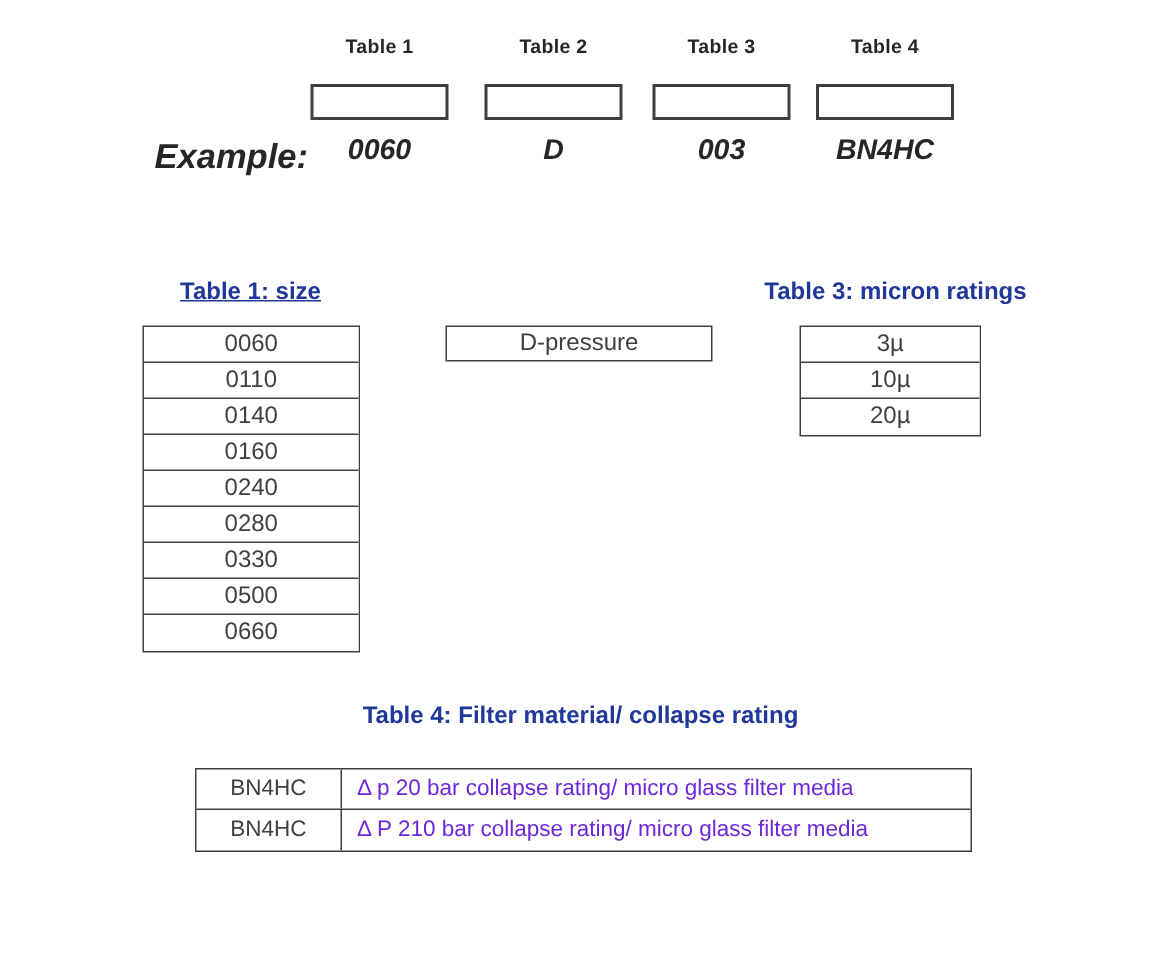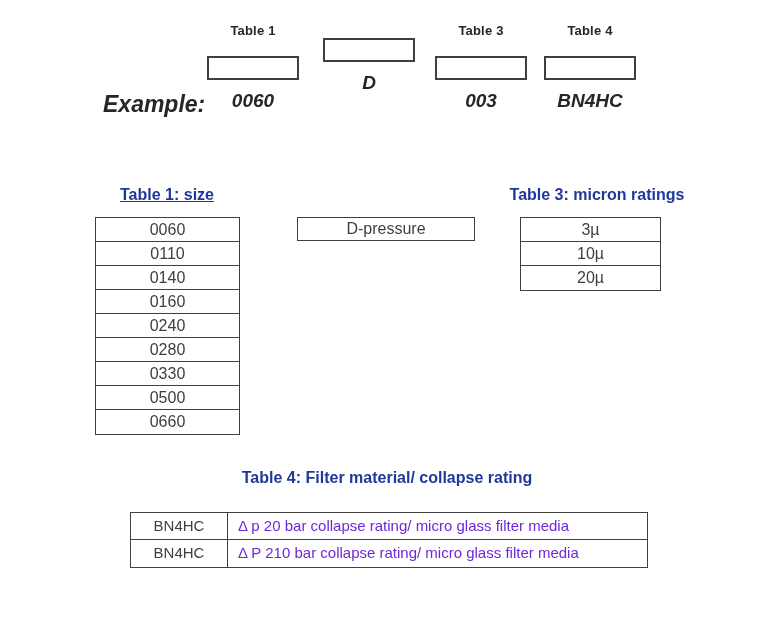--- a/index.html
+++ b/index.html
@@ -84,21 +84,21 @@
     font-size: 16px;
     color: #3f3f3f;
     border-bottom: 1px solid #404040;
     background: #ffffff;
   }
   .dtable .cell:last-child { border-bottom: none; }
 
   .table1 { left: 95px;  top: 217px; width: 145px; }
   .table2 { left: 297px; top: 217px; width: 178px; }
   .table2 .cell { height: 22px; line-height: 22px; }
-  .table3 { left: 520px; top: 217px; width: 141px; }
+  .table3 { left: 533px; top: 217px; width: 121px; }
 
   
   .table4 {
     position: absolute;
     left: 130px;
     top: 512px;
     width: 518px;
     border: 1px solid #404040;
     background: #ffffff;
   }
@@ -131,20 +131,21 @@
 <body>
 
 <div class="page">
 
   <div class="builder-col" style="left:193px">
     <div class="builder-label">Table 1</div>
     <div class="builder-box"></div>
     <div class="builder-example">0060</div>
   </div>
   <div class="builder-col" style="left:309px">
+    <div class="builder-label">Table 2</div>
     <div class="builder-box"></div>
     <div class="builder-example">D</div>
   </div>
   <div class="builder-col" style="left:421px">
     <div class="builder-label">Table 3</div>
     <div class="builder-box"></div>
     <div class="builder-example">003</div>
   </div>
   <div class="builder-col" style="left:530px">
     <div class="builder-label">Table 4</div>

